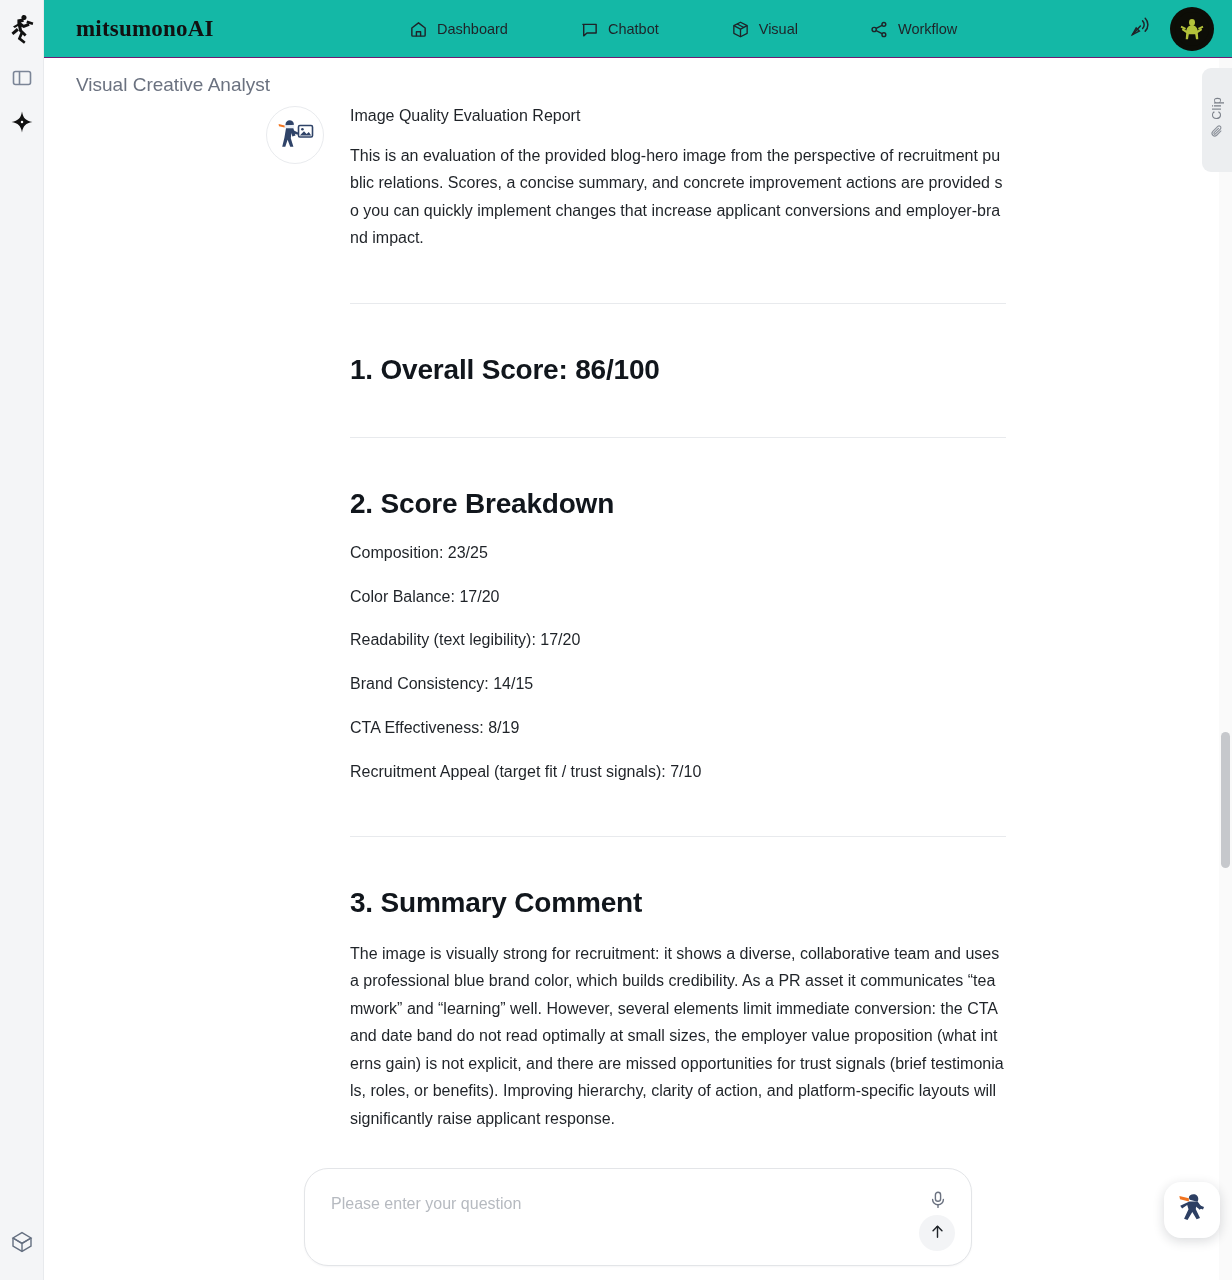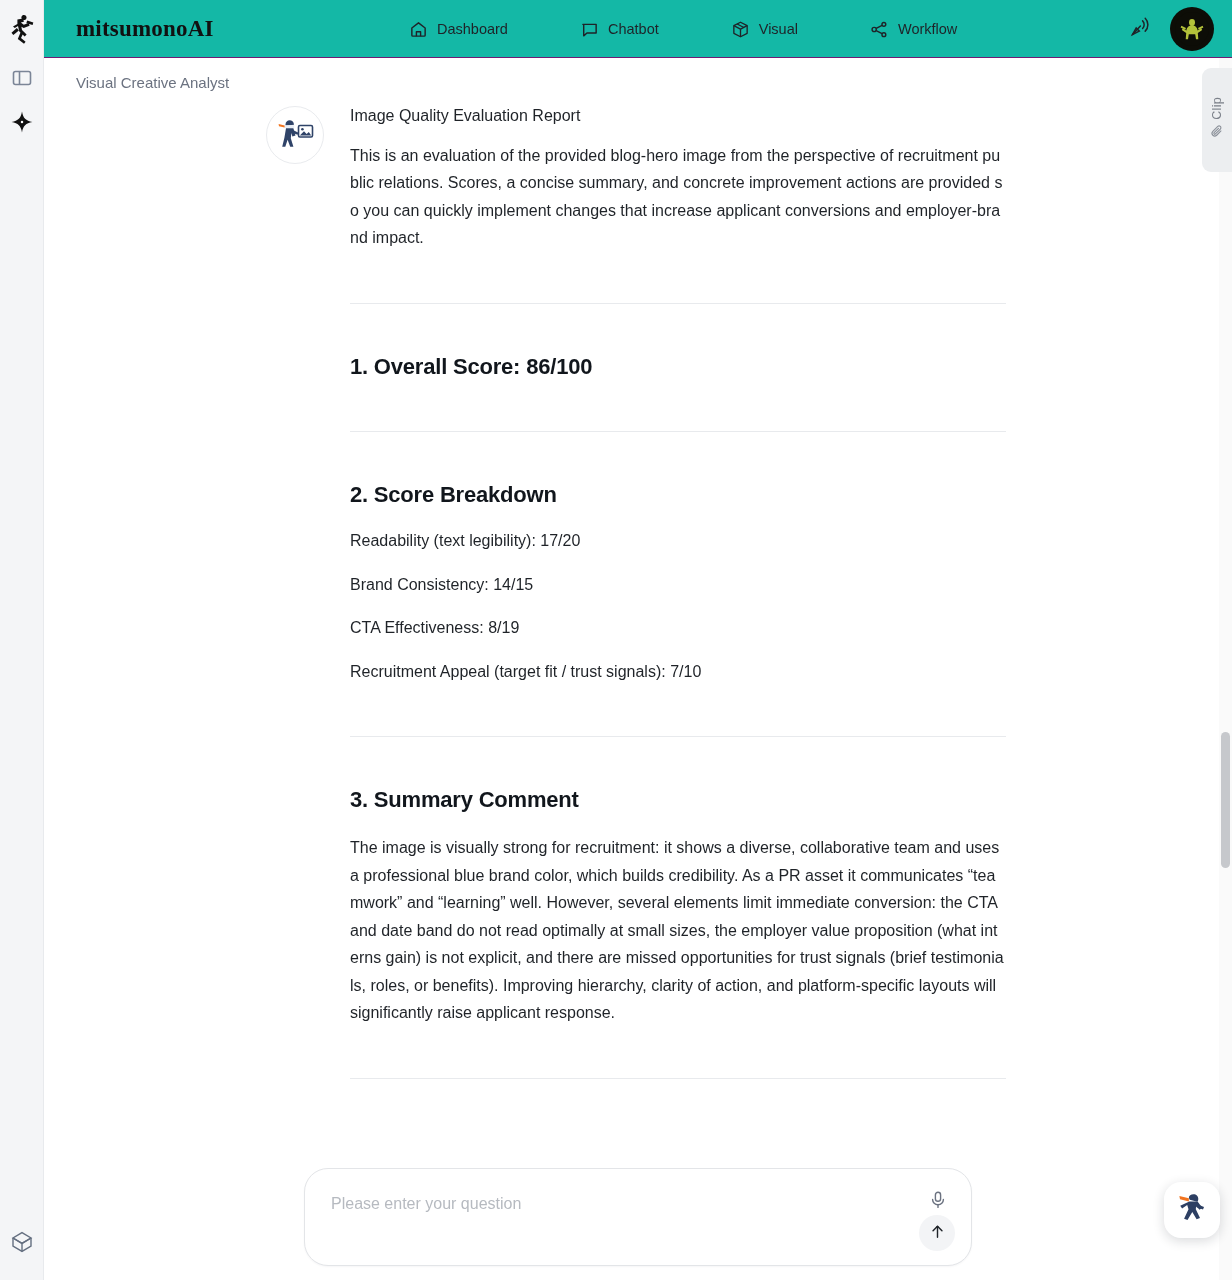--- a/index.html
+++ b/index.html
@@ -60,21 +60,21 @@
   }
   .avatar {
     width: 44px; height: 44px; border-radius: 50%;
     background: #0d0d07; display: flex; align-items: center; justify-content: center;
     overflow: hidden; cursor: pointer;
   }
 
   
   .breadcrumb {
     position: absolute; left: 32px; top: 74px;
-    font-size: 15px; color: #6b7280;
+    font-size: 19px; color: #6b7280;
   }
 
   
   .content {
     position: absolute; left: 0; top: 58px;
     width: 1188px; height: 1222px;
     overflow: hidden;
   }
   .msg {
     position: absolute; left: 222px; top: 46px; width: 740px;
@@ -94,21 +94,21 @@
   }
   .para {
     font-size: 16px; color: #1f2328; line-height: 1.72;
     word-break: break-all;
   }
   .hr {
     border: 0; border-top: 1px solid #e8eaed;
     margin: 51px 0 50px 0; width: 656px;
   }
   h2.sec {
-    font-size: 22px; font-weight: 700; color: #11161c;
+    font-size: 28px; font-weight: 700; color: #11161c;
     letter-spacing: -0.2px;
     margin: 14px 0 0 0;
   }
   .score-list { margin-top: 21px; }
   .score-line {
     font-size: 16px; color: #1f2328; line-height: 1.55;
     margin-bottom: 19px;
   }
   .score-line:last-child { margin-bottom: 0; }
   .sum-para {
@@ -327,20 +327,22 @@
           <div class="para">This is an evaluation of the provided blog-hero image from the perspective of recruitment public relations. Scores, a concise summary, and concrete improvement actions are provided so you can quickly implement changes that increase applicant conversions and employer-brand impact.</div>
 
           <hr class="hr">
 
           <h2 class="sec">1. Overall Score: 86/100</h2>
 
           <hr class="hr">
 
           <h2 class="sec">2. Score Breakdown</h2>
           <div class="score-list">
+            <div class="score-line">Composition: 23/25</div>
+            <div class="score-line">Color Balance: 17/20</div>
             <div class="score-line">Readability (text legibility): 17/20</div>
             <div class="score-line">Brand Consistency: 14/15</div>
             <div class="score-line">CTA Effectiveness: 8/19</div>
             <div class="score-line">Recruitment Appeal (target fit / trust signals): 7/10</div>
           </div>
 
           <hr class="hr">
 
           <h2 class="sec">3. Summary Comment</h2>
           <div class="sum-para">The image is visually strong for recruitment: it shows a diverse, collaborative team and uses a professional blue brand color, which builds credibility. As a PR asset it communicates “teamwork” and “learning” well. However, several elements limit immediate conversion: the CTA and date band do not read optimally at small sizes, the employer value proposition (what interns gain) is not explicit, and there are missed opportunities for trust signals (brief testimonials, roles, or benefits). Improving hierarchy, clarity of action, and platform-specific layouts will significantly raise applicant response.</div>

